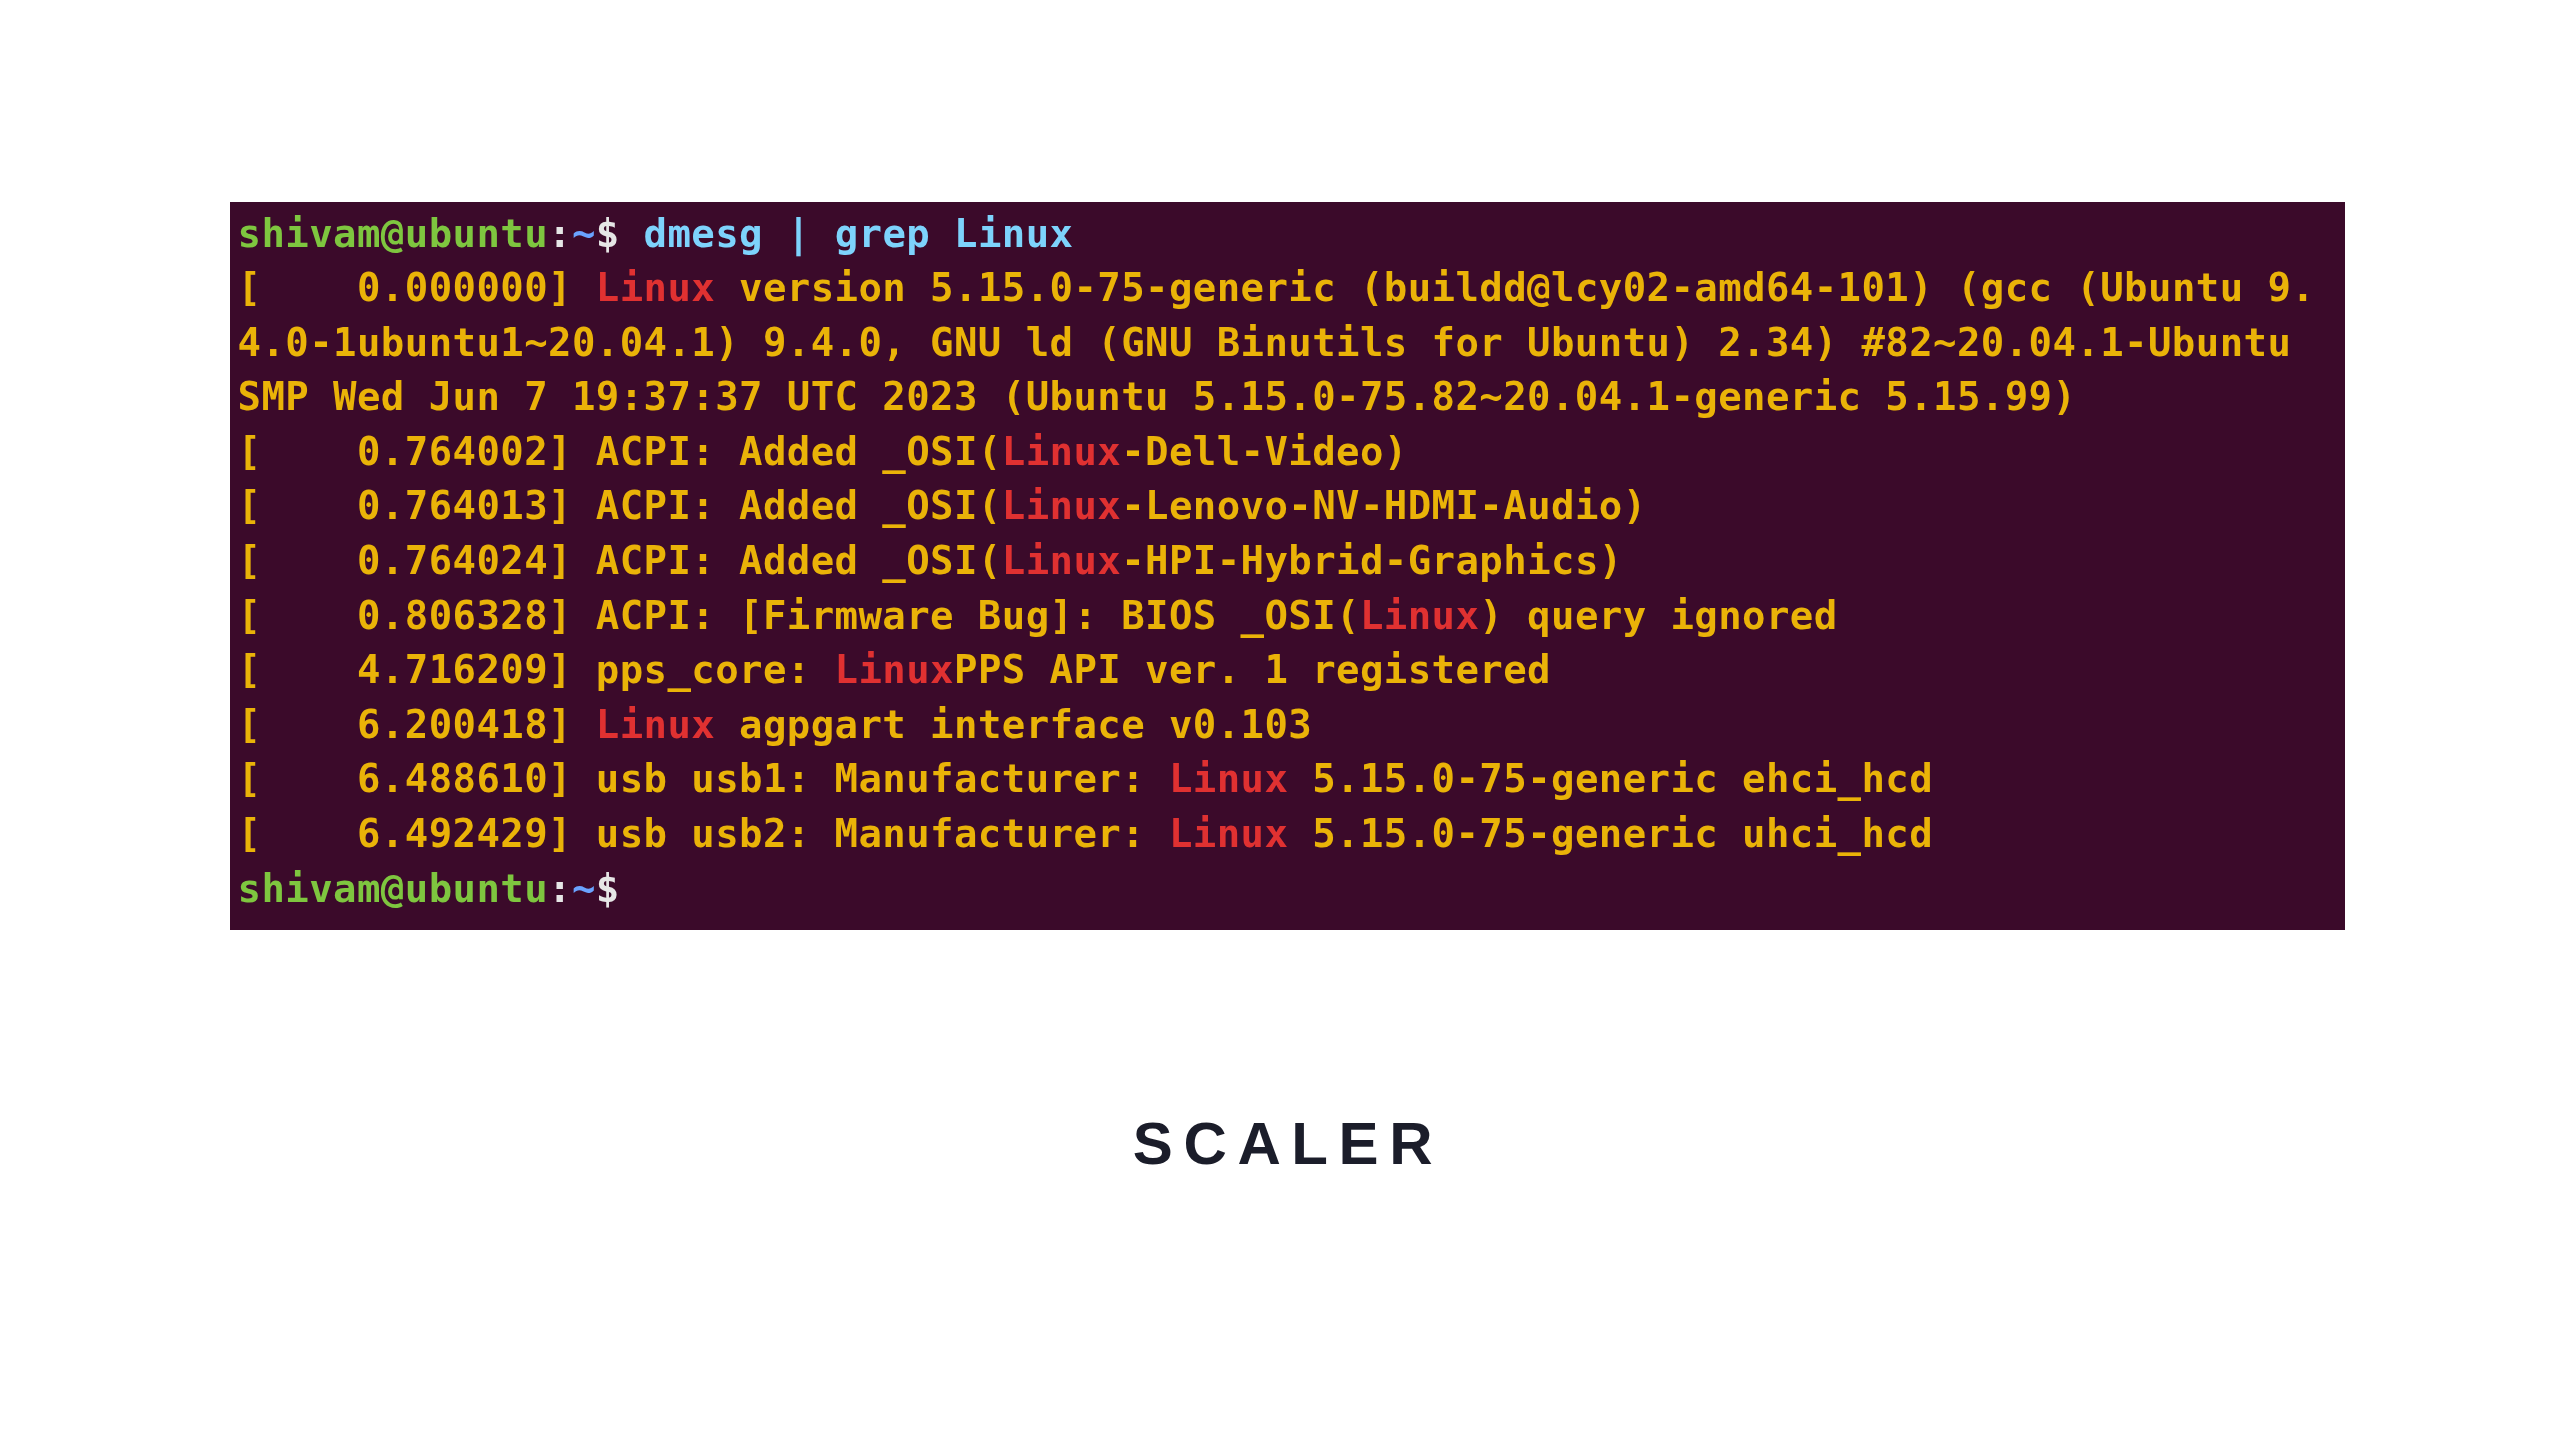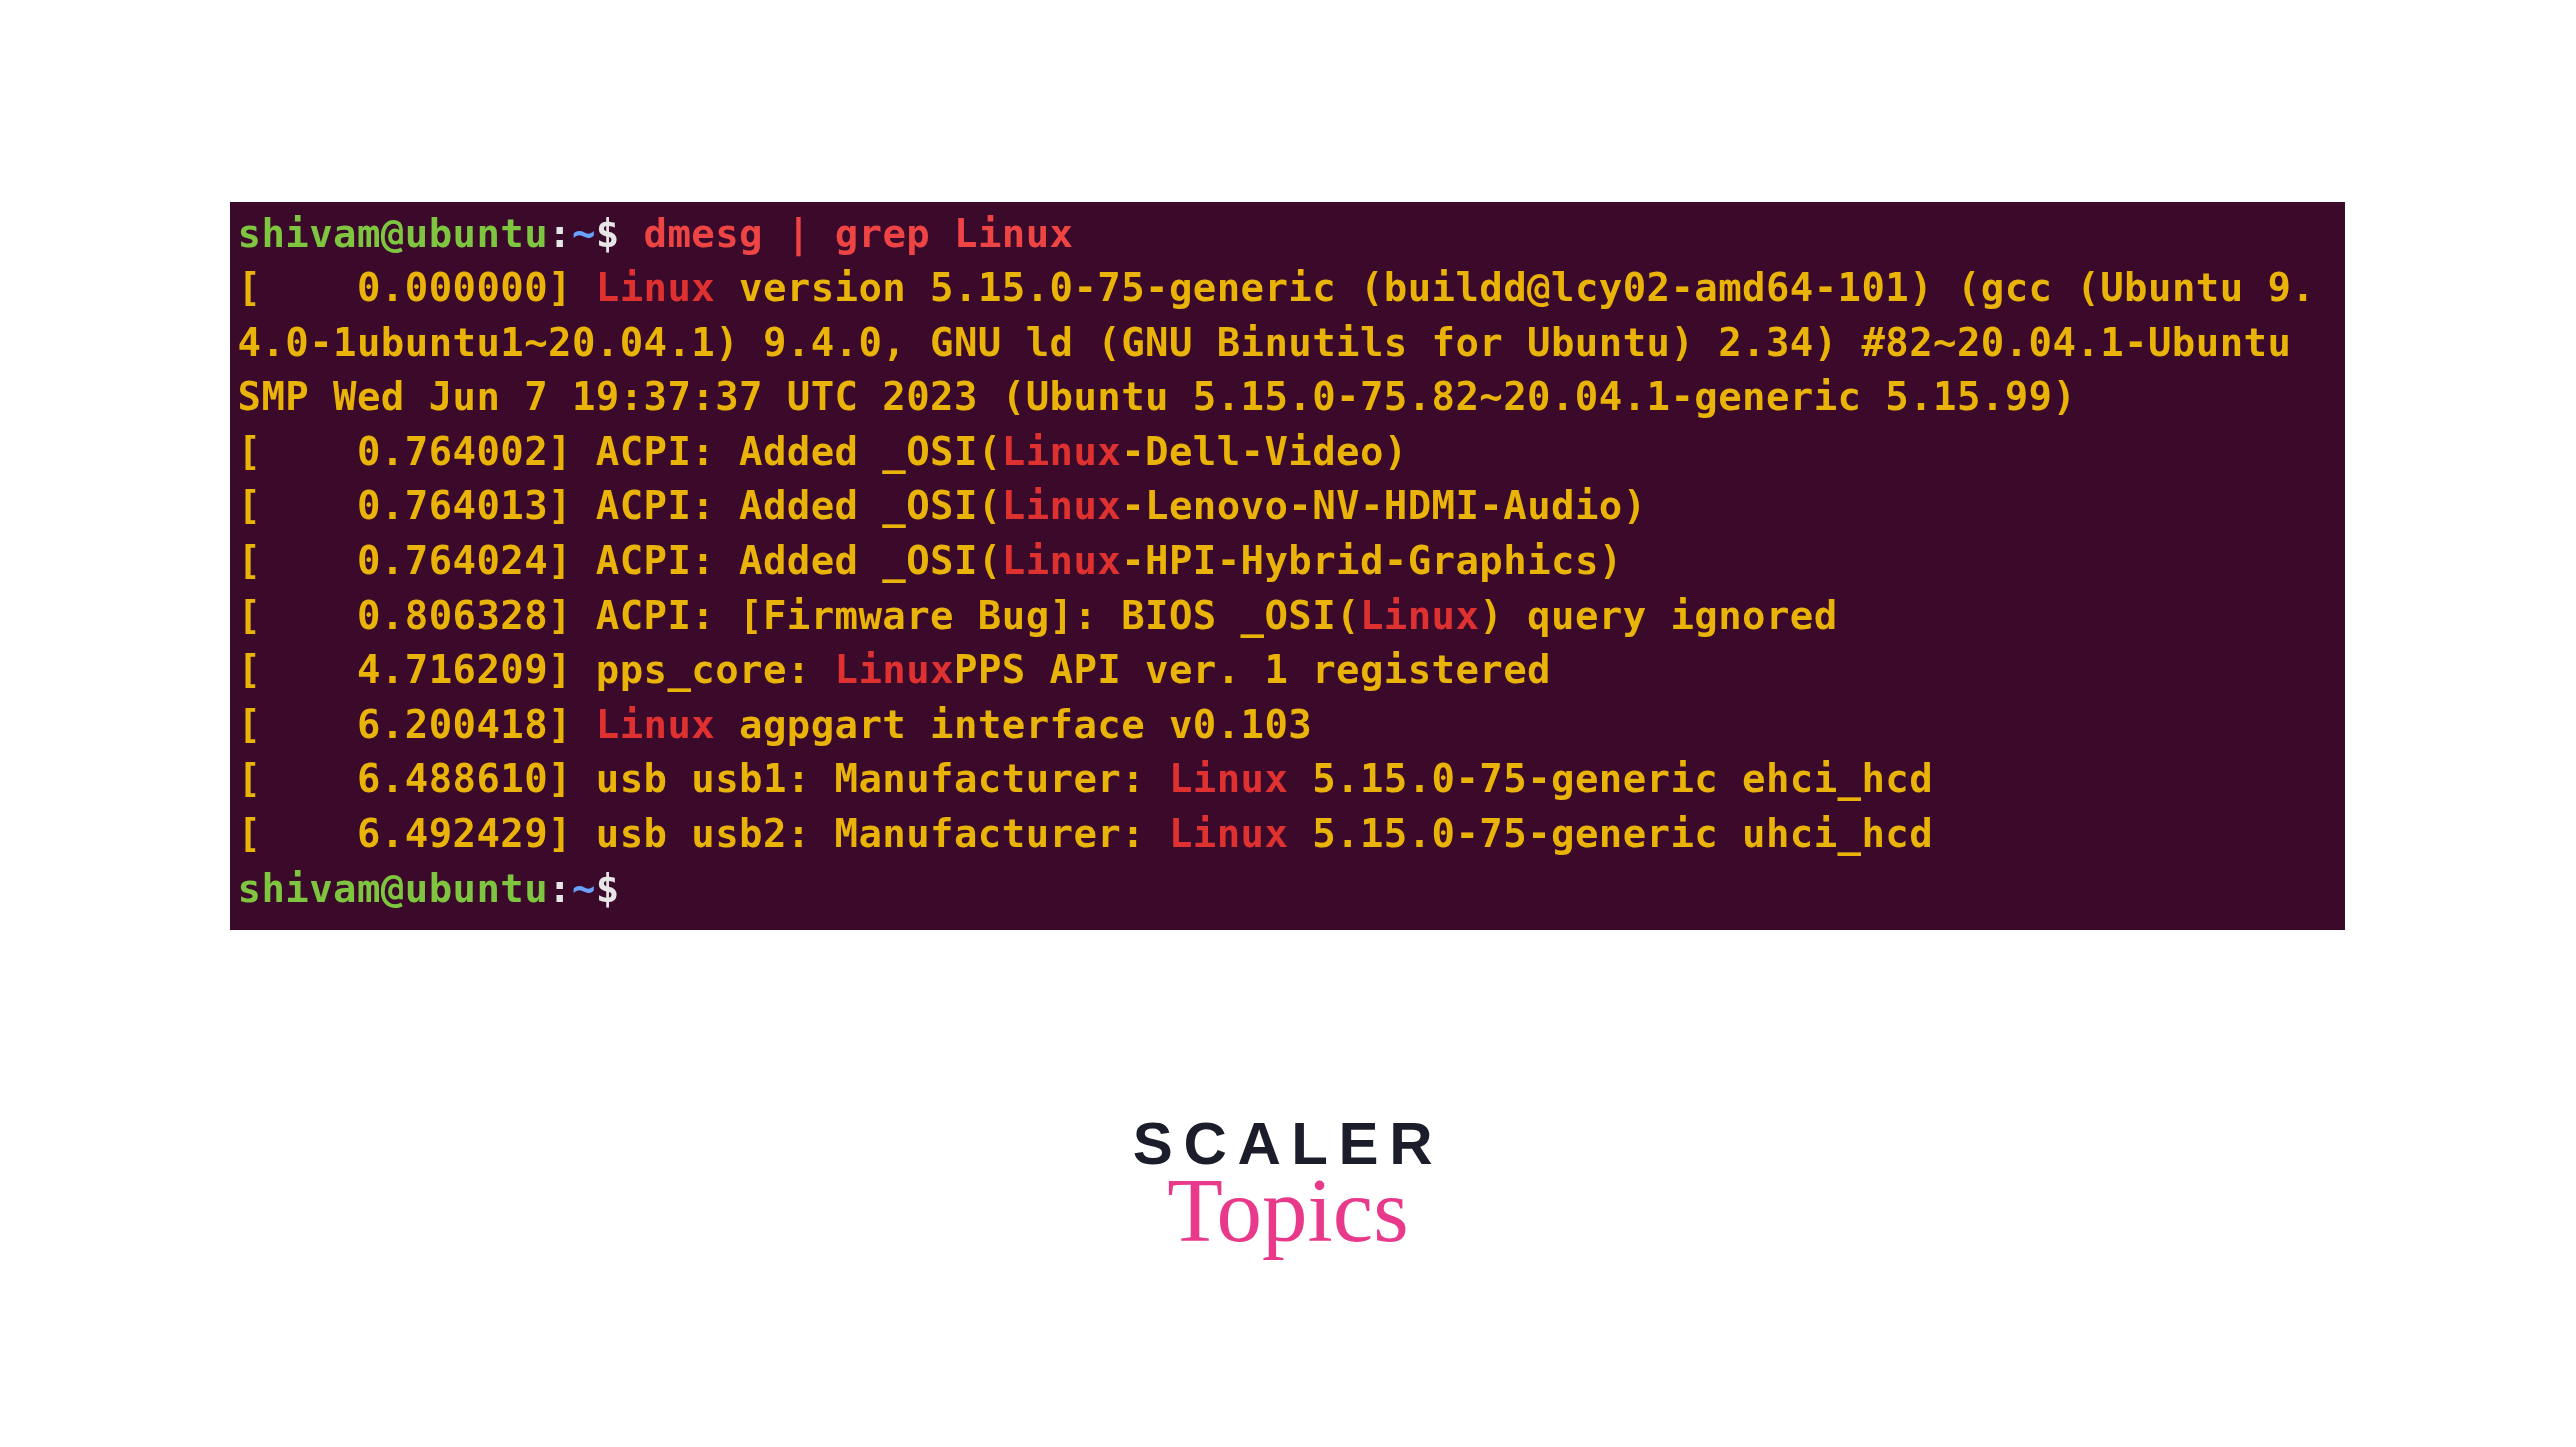--- a/index.html
+++ b/index.html
@@ -28,21 +28,21 @@
     color: #e6e6e6;
     white-space: pre-wrap;
     word-break: break-all;
     letter-spacing: 0.4px;
     font-weight: 600;
   }
   .user { color: #7ec63f; font-weight: 800; text-align: right; }
   .colon { color: #e6e6e6; font-weight: 800; }
   .path { color: #6aa3ff; font-weight: 800; }
   .dollar { color: #e6e6e6; }
-  .cmd { color: #ef4444; }
+  .cmd { color: #7dd3fc; }
   .match { color: #e03131; font-weight: 800; }
   .out { color: #eab308; }
 
   .logo {
     position: absolute;
     left: 50%;
     top: 1114px;
     transform: translateX(-50%);
     text-align: center;
   }
@@ -64,17 +64,16 @@
 </style>
 </head>
 <body>
 
 <div class="canvas">
 
   <div class="terminal" id="terminal"><div><span class="user">shivam@ubuntu</span><span class="colon">:</span><span class="path">~</span><span class="dollar">$ </span><span class="cmd">dmesg | grep Linux</span></div><div><span class="out">[    0.000000] </span><span class="match">Linux</span><span class="out"> version 5.15.0-75-generic (buildd@lcy02-amd64-101) (gcc (Ubuntu 9.4.0-1ubuntu1~20.04.1) 9.4.0, GNU ld (GNU Binutils for Ubuntu) 2.34) #82~20.04.1-Ubuntu SMP Wed Jun 7 19:37:37 UTC 2023 (Ubuntu 5.15.0-75.82~20.04.1-generic 5.15.99)</span></div><div><span class="out">[    0.764002] ACPI: Added _OSI(</span><span class="match">Linux</span><span class="out">-Dell-Video)</span></div><div><span class="out">[    0.764013] ACPI: Added _OSI(</span><span class="match">Linux</span><span class="out">-Lenovo-NV-HDMI-Audio)</span></div><div><span class="out">[    0.764024] ACPI: Added _OSI(</span><span class="match">Linux</span><span class="out">-HPI-Hybrid-Graphics)</span></div><div><span class="out">[    0.806328] ACPI: [Firmware Bug]: BIOS _OSI(</span><span class="match">Linux</span><span class="out">) query ignored</span></div><div><span class="out">[    4.716209] pps_core: </span><span class="match">Linux</span><span class="out">PPS API ver. 1 registered</span></div><div><span class="out">[    6.200418] </span><span class="match">Linux</span><span class="out"> agpgart interface v0.103</span></div><div><span class="out">[    6.488610] usb usb1: Manufacturer: </span><span class="match">Linux</span><span class="out"> 5.15.0-75-generic ehci_hcd</span></div><div><span class="out">[    6.492429] usb usb2: Manufacturer: </span><span class="match">Linux</span><span class="out"> 5.15.0-75-generic uhci_hcd</span></div><div><span class="user">shivam@ubuntu</span><span class="colon">:</span><span class="path">~</span><span class="dollar">$ </span><span></span></div></div>
 
   <div class="logo">
     <div class="logo-top">SCALER</div>
-    <div class="logo-bottom">Topics</div>
   </div>
 
 </div>
 
 
 </body></html>

